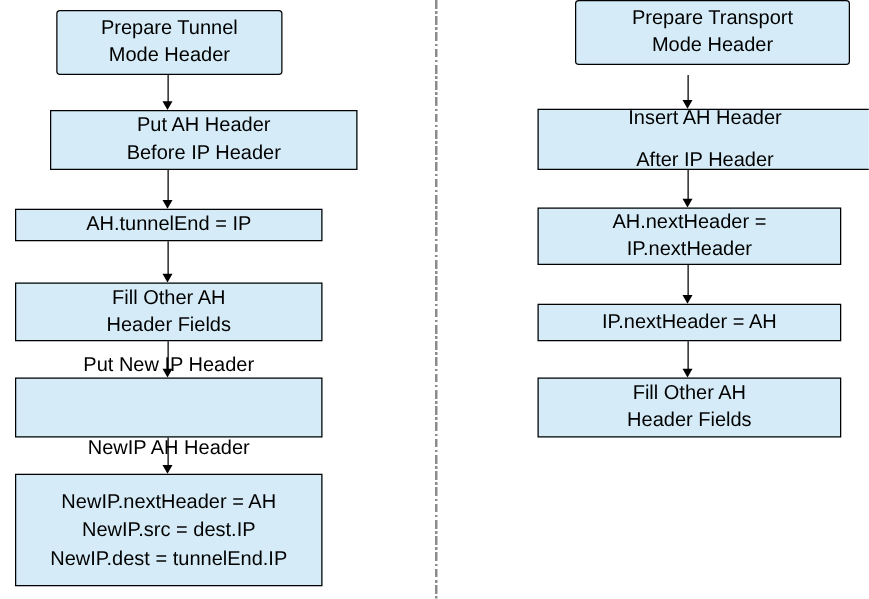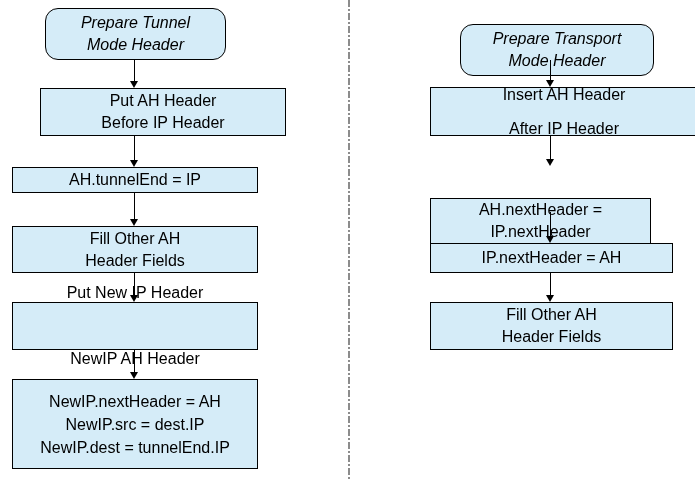--- a/index.html
+++ b/index.html
@@ -28,21 +28,21 @@
     border: 1.6px solid var(--node-border);
     display: flex;
     flex-direction: column;
     align-items: center;
     justify-content: center;
     text-align: center;
     font-size: 16px;
     line-height: 22px;
     color: #000;
   }
-  .node.rounded { border-radius: 13px; font-style: italic; }
+  .node.rounded { border-radius: 3px; }
   .node span { display: block; white-space: nowrap; }
   .arrow {
     position: absolute;
     width: 9px;
   }
   .arrow .stem {
     position: absolute;
     left: 3.5px;
     top: 0;
     bottom: 5px;
@@ -129,41 +129,41 @@
     <div class="stem"></div>
     <div class="head"></div>
   </div>
 
   <div class="node" style="left:12px; top:379px; width:246px; height:90px; line-height:23px;">
     <span>NewIP.nextHeader = AH</span>
     <span>NewIP.src = dest.IP</span>
     <span>NewIP.dest = tunnelEnd.IP</span>
   </div>
 
-  <div class="node rounded" style="left:460px; top:24px; width:194px; height:52px;">
+  <div class="node rounded" style="left:460px; top:0; width:220px; height:52px;">
     <span>Prepare Transport</span>
     <span>Mode Header</span>
   </div>
 
   <div class="arrow" style="left:546px; top:60px; height:27px;">
     <div class="stem"></div>
     <div class="head"></div>
   </div>
 
   <div class="node" style="left:430px; top:87px; width:268px; height:49px;gap:12px;">
     <span>Insert AH Header</span>
     <span>After IP Header</span>
   </div>
 
   <div class="arrow" style="left:546px; top:136px; height:30px;">
     <div class="stem"></div>
     <div class="head"></div>
   </div>
 
-  <div class="node" style="left:430px; top:166px; width:221px; height:46px;margin-top:32px;">
+  <div class="node" style="left:430px; top:166px; width:243px; height:46px;">
     <span>AH.nextHeader =</span>
     <span>IP.nextHeader</span>
   </div>
 
   <div class="arrow" style="left:546px; top:212px; height:31px;">
     <div class="stem"></div>
     <div class="head"></div>
   </div>
 
   <div class="node" style="left:430px; top:243px; width:243px; height:30px; line-height:20px;">

